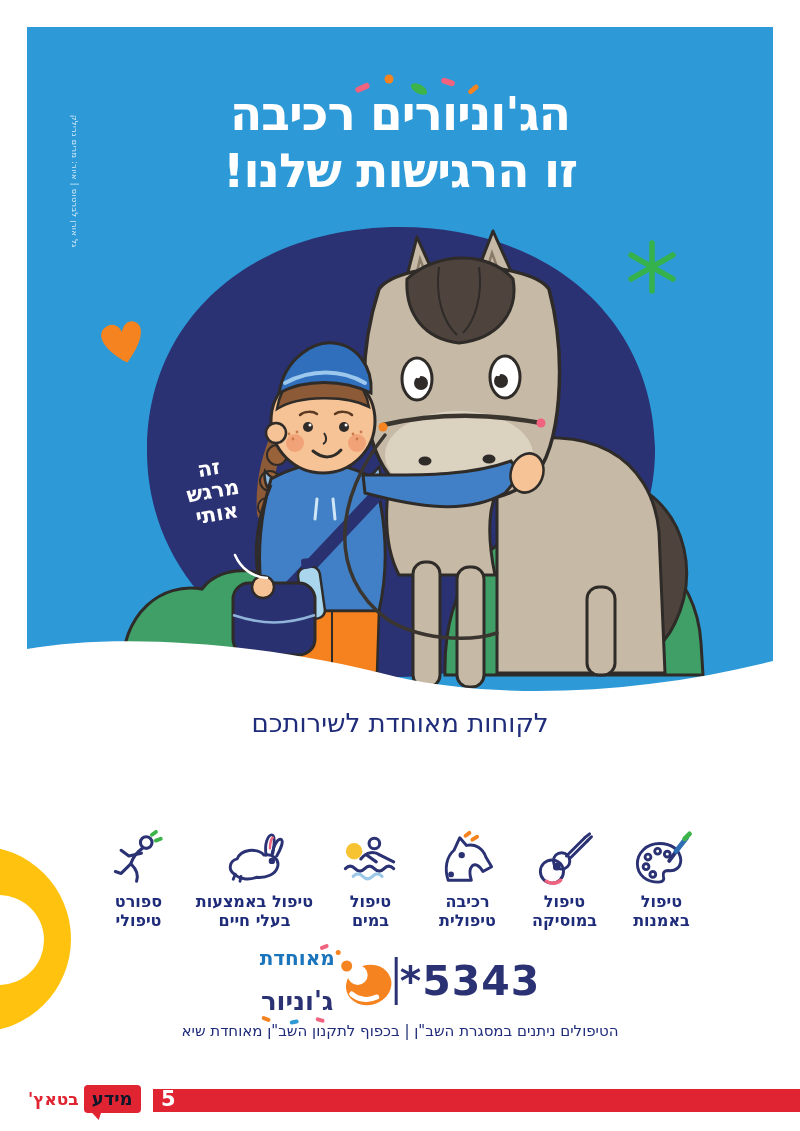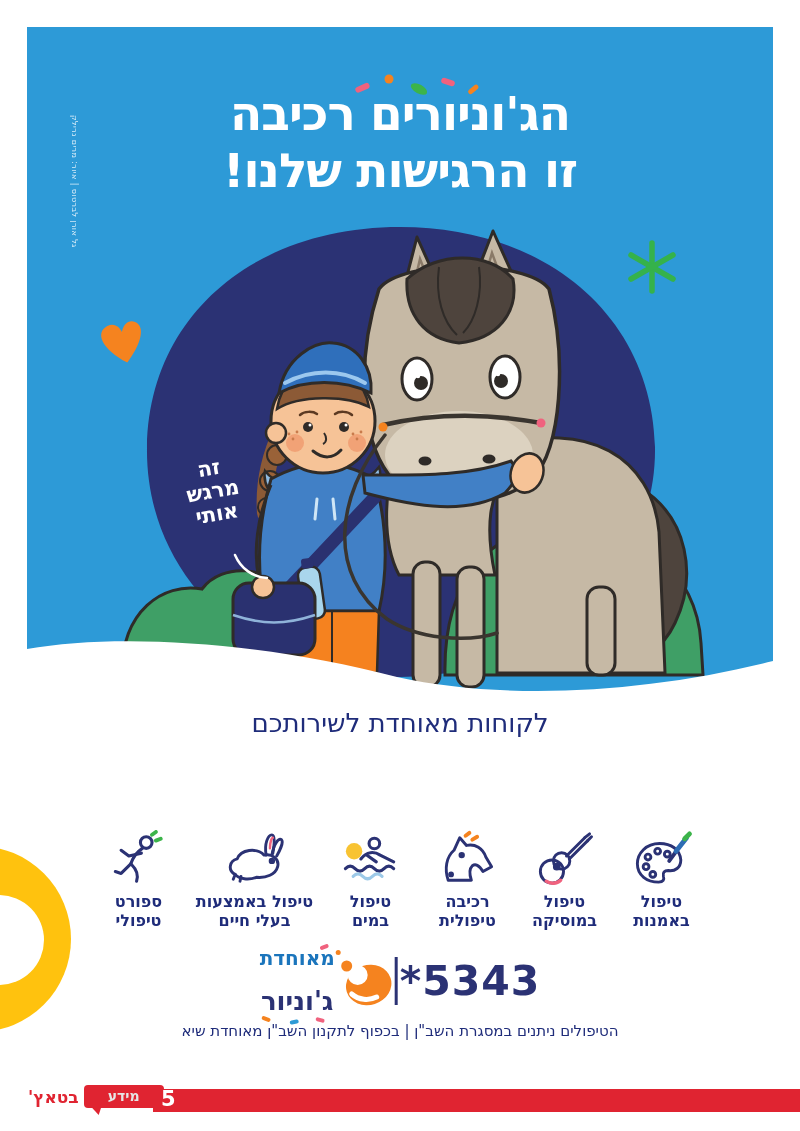--- a/index.html
+++ b/index.html
@@ -36,22 +36,22 @@
   .lockup .bottom{font-size:26px;font-weight:800;color:#2B3274;margin-top:20px;}
   .cf{position:absolute;border-radius:3px;}
   .sep{width:3px;height:48px;background:#2B3274;}
   .phone{font-size:41px;font-weight:800;color:#2B3274;direction:ltr;letter-spacing:1px;}
   .disclaimer{position:absolute;top:1022px;left:0;right:0;text-align:center;
               font-size:15px;font-weight:500;color:#1F2C7A;direction:rtl;}
   
   .redbar{position:absolute;left:153px;right:0;top:1089px;height:23px;background:#E02431;}
   .pagenum{position:absolute;left:161px;top:1087px;color:#ffffff;font-size:21px;font-weight:800;z-index:2;}
   .minilogo{position:absolute;left:28px;top:1085px;display:flex;direction:rtl;align-items:center;gap:5px;}
-  .bubble{position:relative;background:#E02431;color:#e5e5e5;font-size:14px;font-weight:800;
-          padding:3px 24px 4px;border-radius:4px;direction:rtl;}
+  .bubble{position:relative;background:#E02431;color:#0f172a;font-size:18px;font-weight:800;
+          padding:3px 8px 4px;border-radius:4px;direction:rtl;}
   .bubble::after{content:'';position:absolute;left:6px;bottom:-7px;width:0;height:0;
                  border-left:10px solid transparent;border-top:8px solid #E02431;transform:skewX(-18deg);}
   .miniword{color:#E02431;font-size:17px;font-weight:800;direction:rtl;}
 </style>
 </head>
 <body>
 
 <div id="page">
 
   <div class="blue">

